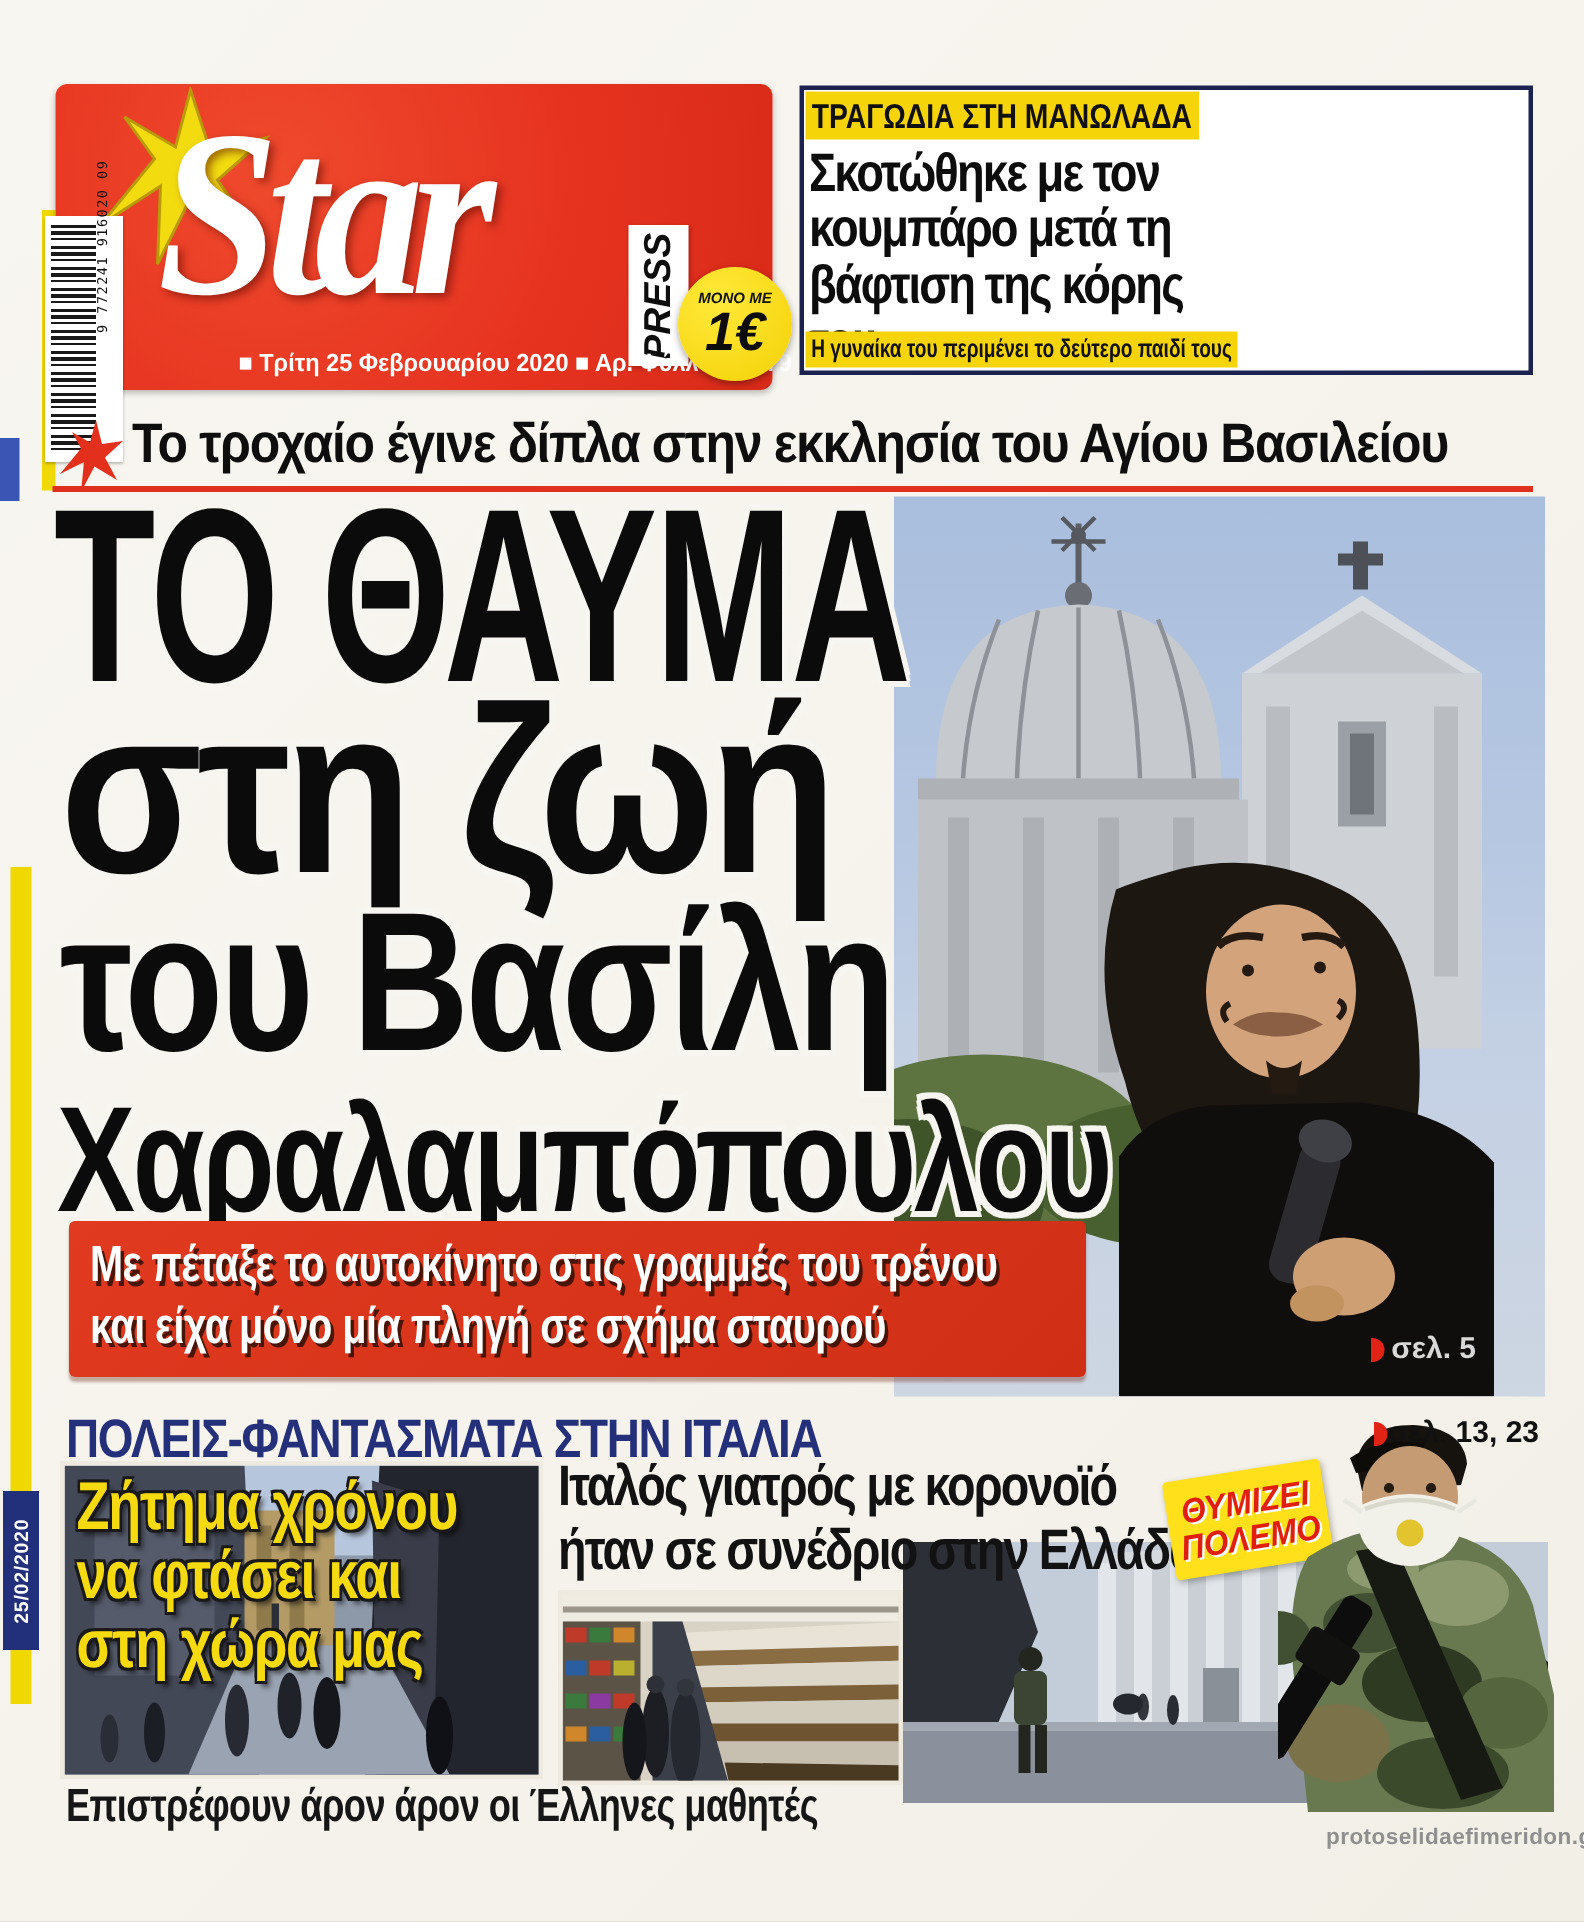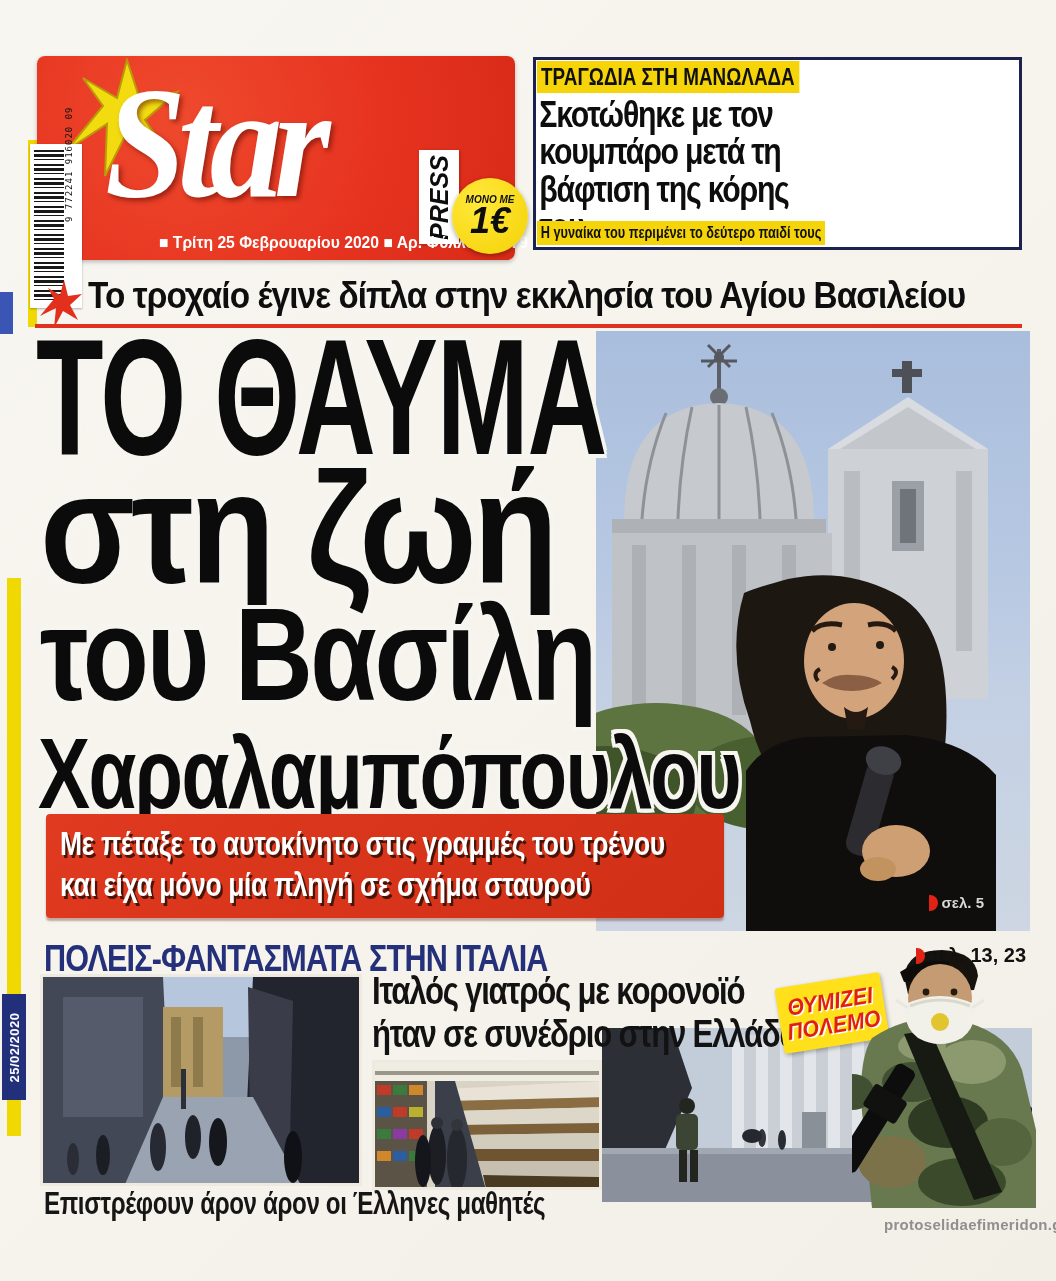--- a/index.html
+++ b/index.html
@@ -45,21 +45,21 @@
   .ts-photo{flex:1;position:relative;background:#18120e;overflow:hidden;}
   .ts-pageref{position:absolute;right:7px;bottom:5px;color:#e8e8e8;font-size:14px;font-weight:bold;}
 
   
   .eyebrow-star{left:40px;top:280px;}
   .eyebrow{left:88px;top:275px;font-size:37px;font-weight:bold;color:#0e0e0e;letter-spacing:-1px;transform:scaleX(.9);transform-origin:left top;white-space:nowrap;}
   .eyebrow-rule{left:35px;top:324px;width:987px;height:4px;background:#e0301e;}
 
   
   .mainphoto{left:596px;top:331px;width:434px;height:600px;background:linear-gradient(to bottom,#a9bedd 0%,#b7c8e2 40%,#c3d0e4 60%,#cdd6e2 100%);overflow:hidden;z-index:1;}
-  .mp-pageref{position:absolute;right:46px;bottom:20px;color:#d8d8d8;font-size:15px;font-weight:bold;display:flex;align-items:center;gap:4px;}
+  .mp-pageref{position:absolute;right:46px;bottom:20px;color:#d8d8d8;font-size:20px;font-weight:bold;display:flex;align-items:center;gap:4px;}
 
   
   .hl{color:#0b0b0b;font-weight:bold;z-index:3;
       text-shadow:4px 0 0 #f7f5ef,-4px 0 0 #f7f5ef,0 4px 0 #f7f5ef,0 -4px 0 #f7f5ef,4px 4px 0 #f7f5ef,-4px 4px 0 #f7f5ef,4px -4px 0 #f7f5ef,-4px -4px 0 #f7f5ef;}
   .hl1{left:36px;top:322px;font-size:165px;line-height:.92;letter-spacing:-2px;transform:scaleX(.67);transform-origin:left top;}
   .hl2{left:40px;top:452px;font-size:158px;line-height:.95;letter-spacing:-4px;transform:scaleX(.88);transform-origin:left top;}
   .hl3{left:40px;top:592px;font-size:132px;line-height:.95;letter-spacing:-3px;transform:scaleX(.82);transform-origin:left top;}
   .hl4{left:38px;top:726px;font-size:100px;line-height:.95;letter-spacing:-2px;transform:scaleX(.78);transform-origin:left top;}
 
   
@@ -218,20 +218,25 @@
       <polygon points="120,120 210,120 260,212 80,212" fill="#9aa3b2"></polygon>
       <rect x="138" y="92" width="5" height="40" fill="#2c2f38"></rect>
 
       <ellipse cx="150" cy="160" rx="8" ry="22" fill="#20222a"></ellipse>
       <ellipse cx="175" cy="165" rx="9" ry="24" fill="#15171d"></ellipse>
       <ellipse cx="115" cy="170" rx="8" ry="24" fill="#272a33"></ellipse>
       <ellipse cx="60" cy="178" rx="7" ry="20" fill="#1c1e25"></ellipse>
       <ellipse cx="250" cy="180" rx="9" ry="26" fill="#101116"></ellipse>
       <ellipse cx="30" cy="182" rx="6" ry="16" fill="#2a2d36"></ellipse>
     </svg>
+    <div class="lp-overlay">
+      <div>Ζήτημα χρόνου</div>
+      <div>να φτάσει και</div>
+      <div>στη χώρα μας</div>
+    </div>
   </div>
 
   <div class="abs mid-head">
     <div>Ιταλός γιατρός με κορονοϊό</div>
     <div>ήταν σε συνέδριο στην Ελλάδα</div>
   </div>
 
   <div class="abs badge">
     <div>ΘΥΜΙΖΕΙ</div>
     <div>ΠΟΛΕΜΟ</div>

